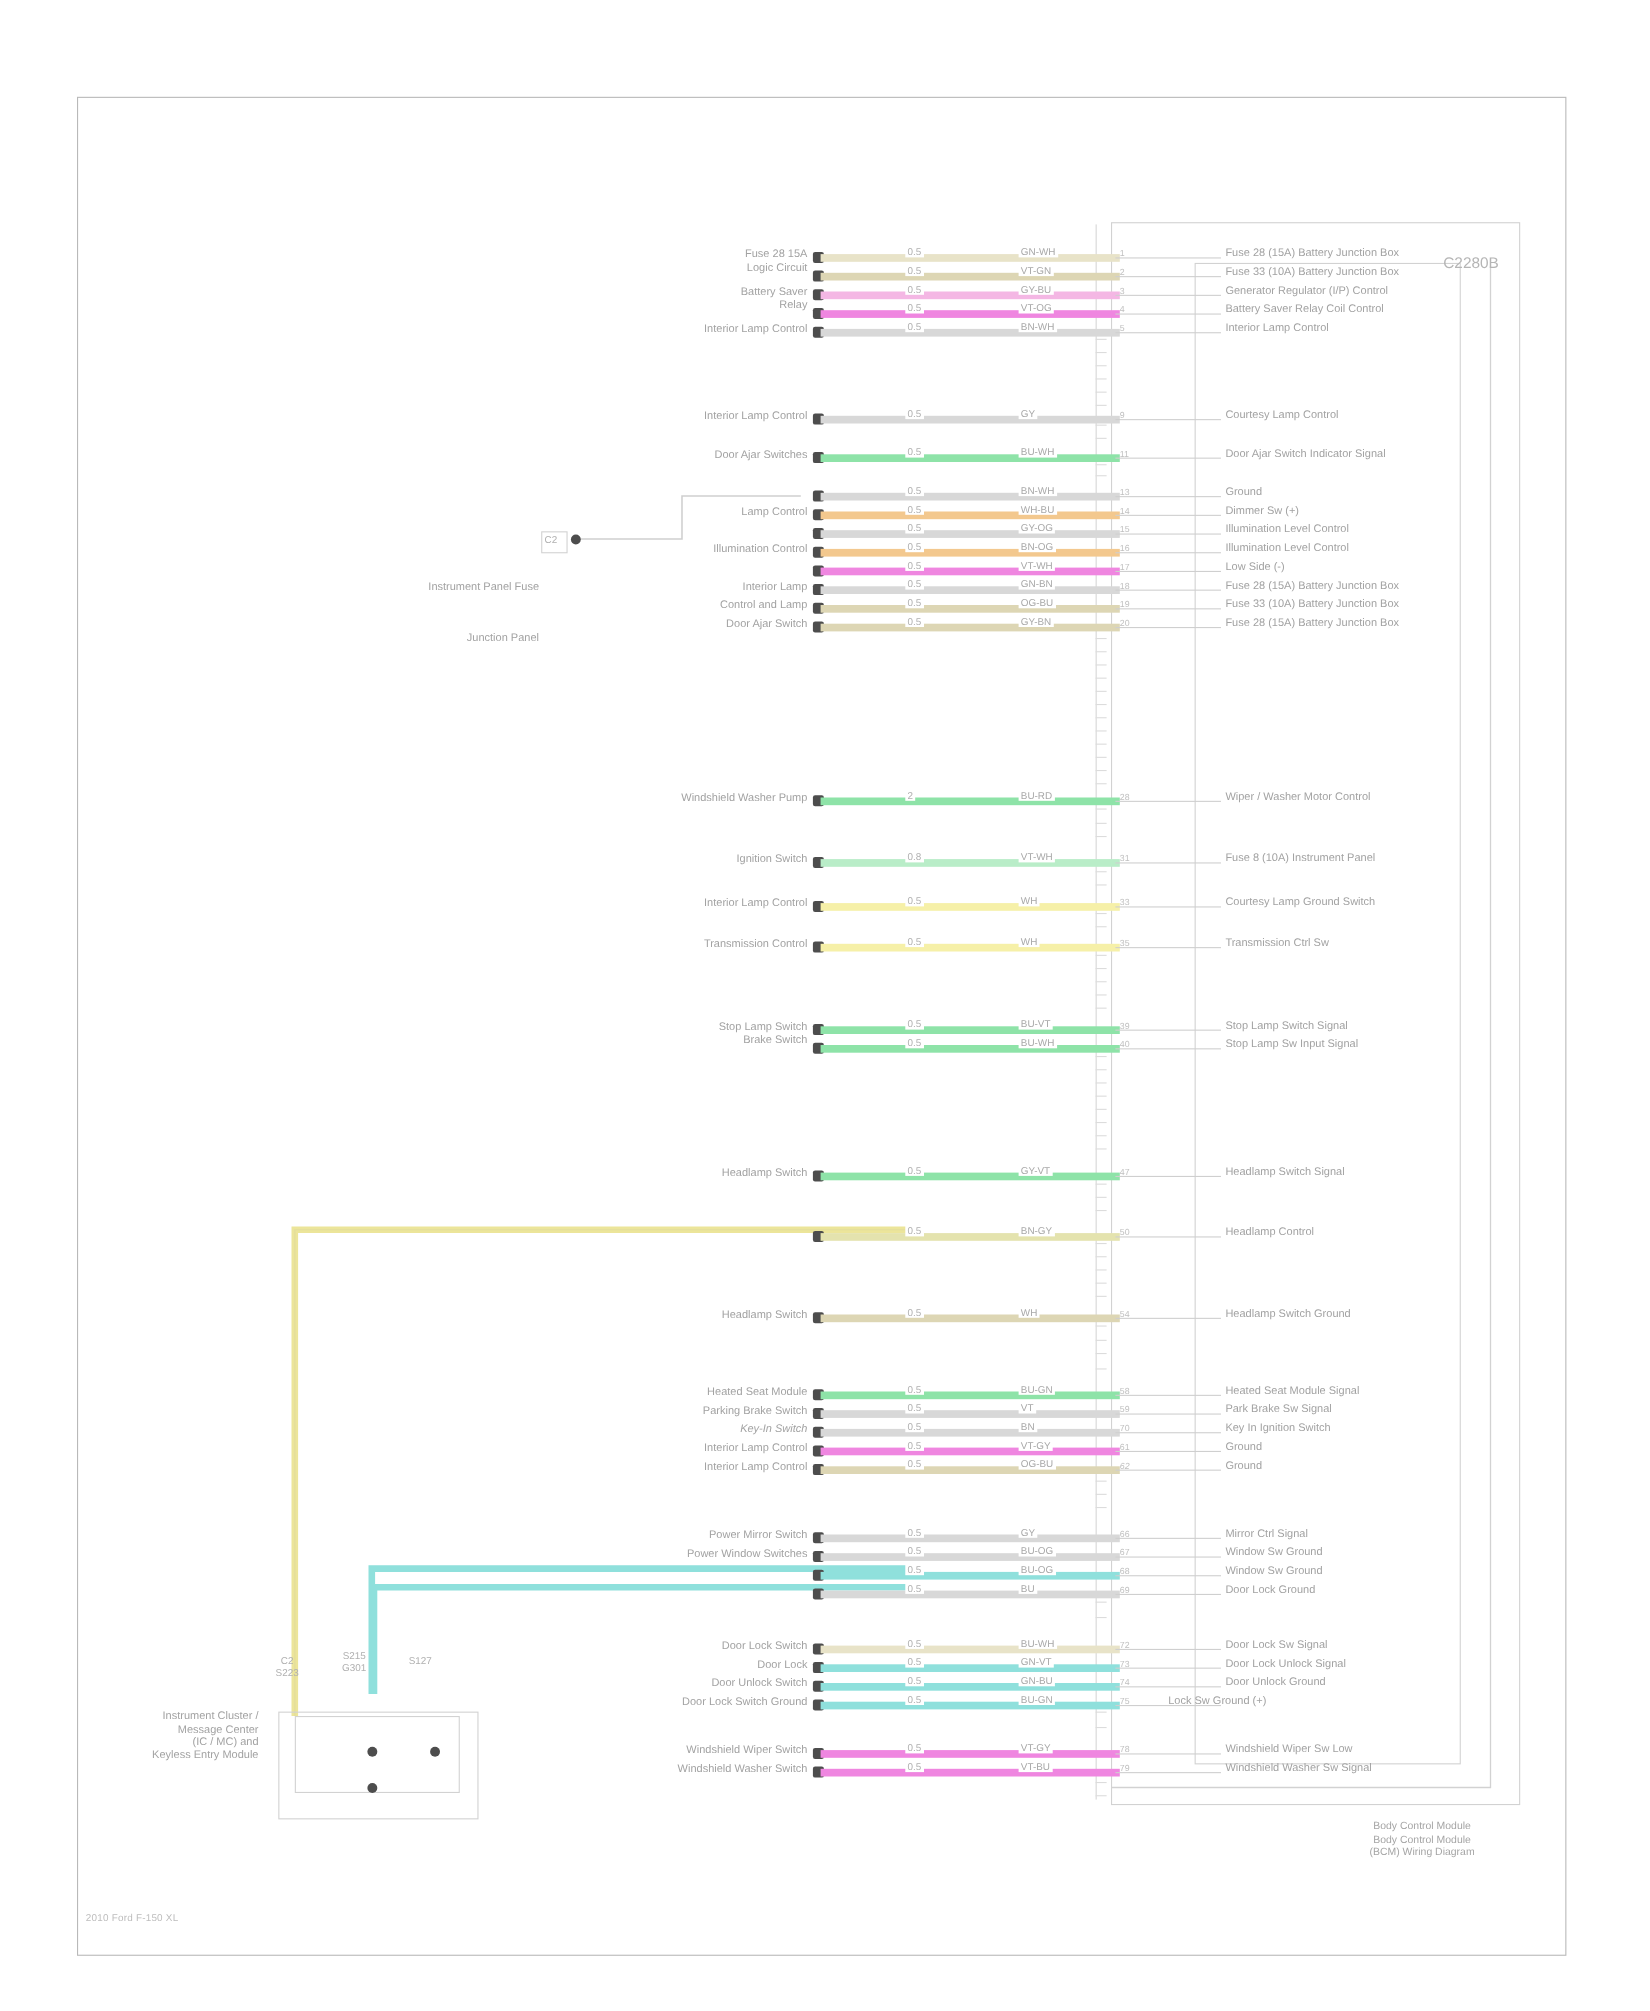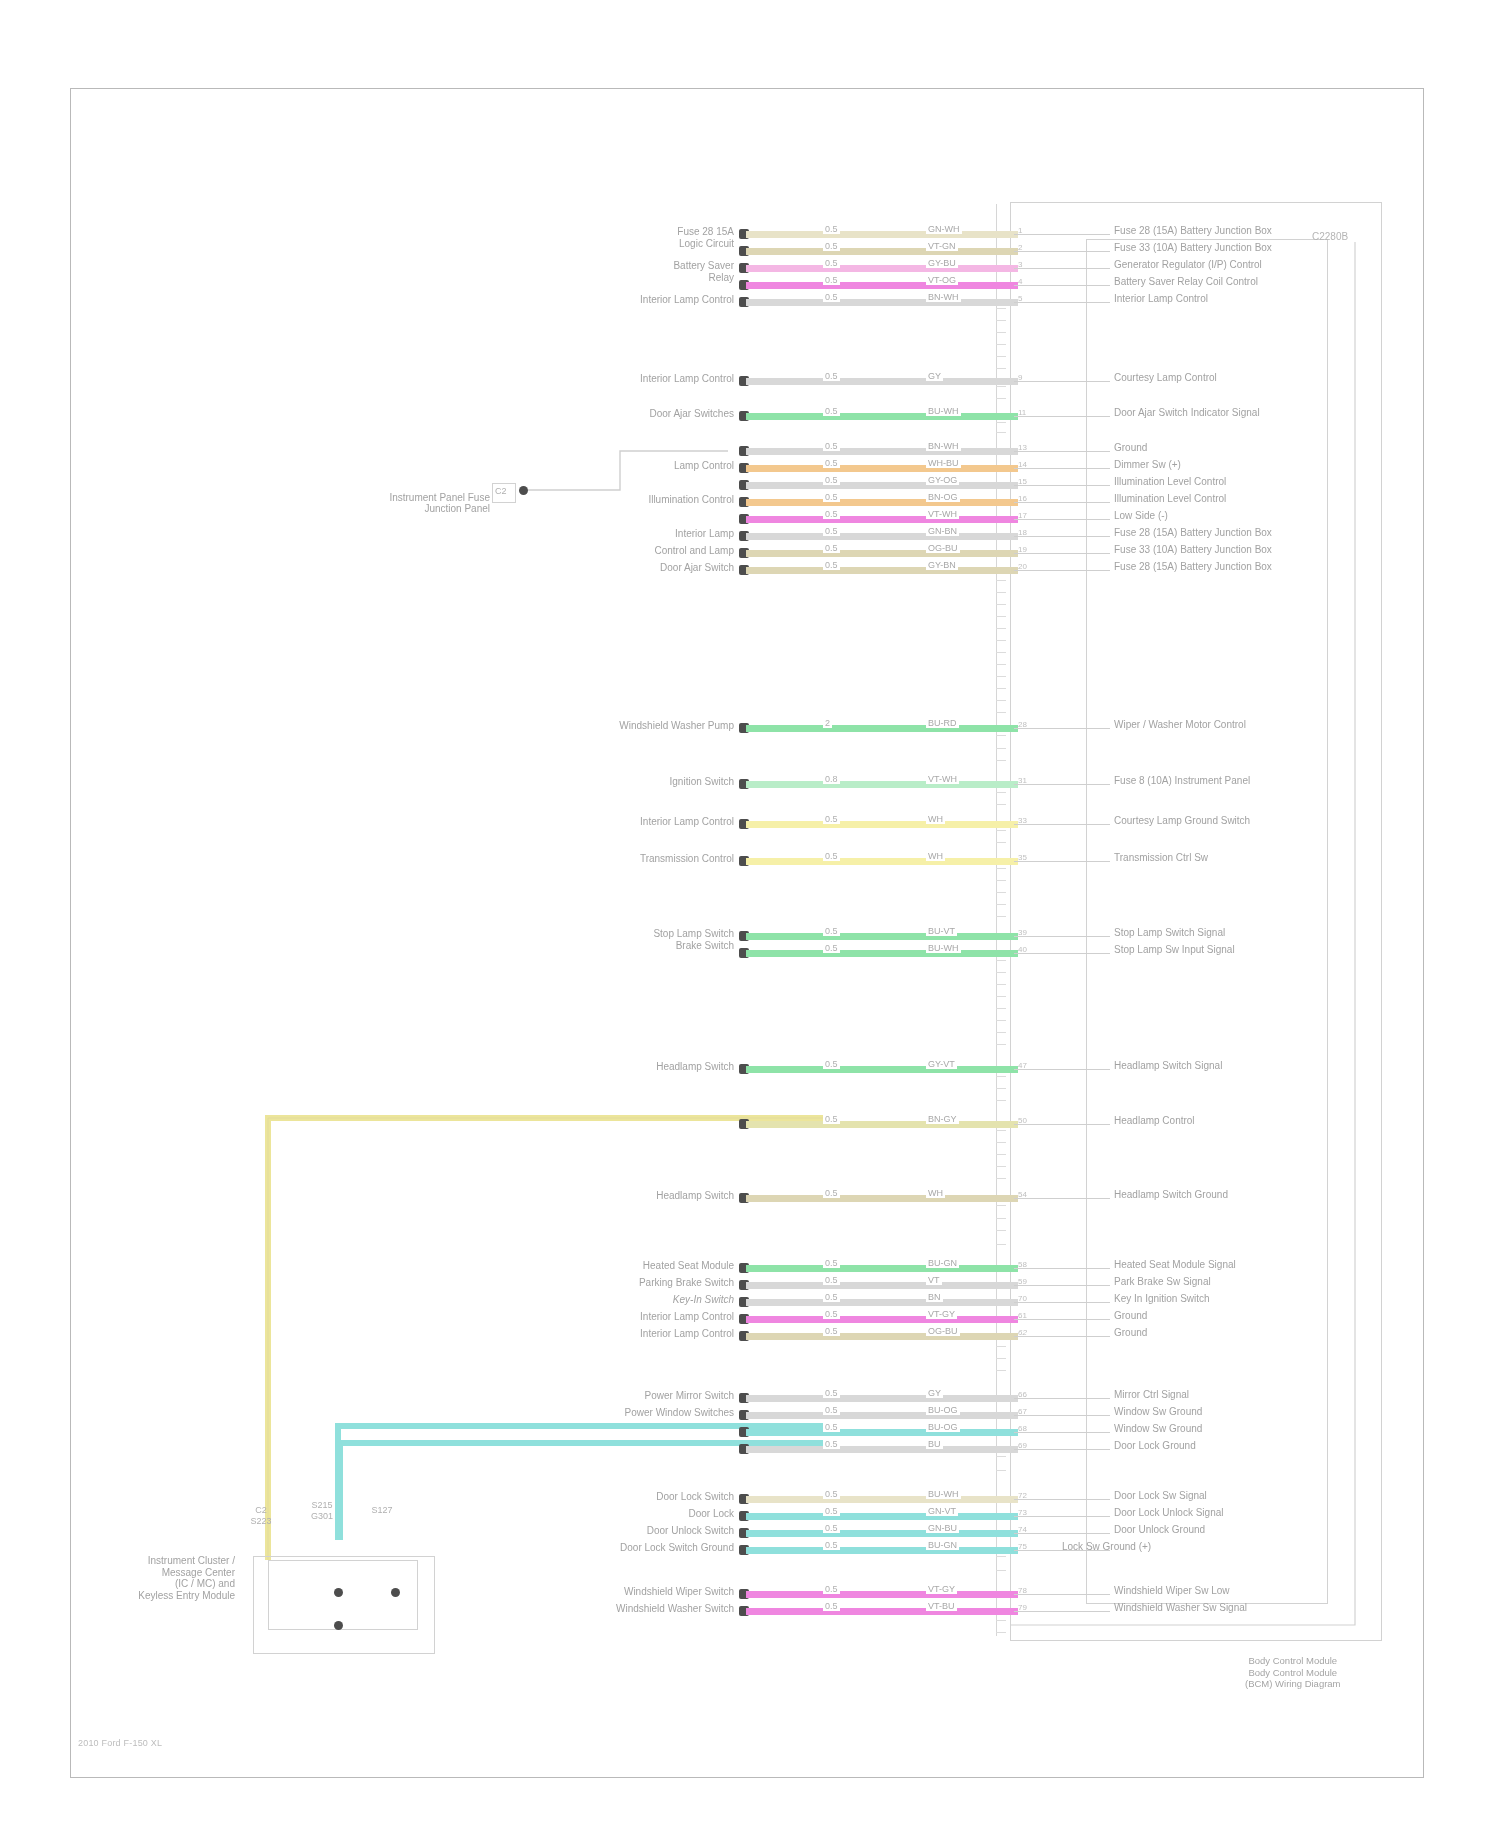--- a/index.html
+++ b/index.html
@@ -16,32 +16,32 @@
   #canvas{position:absolute;left:0;top:0;width:1500px;height:1828px;}
 
   
   .row{position:absolute;height:14px;margin-left:18px;}
   .wire{position:absolute;left:728px;height:7px;top:3px;}
   .term{position:absolute;left:721px;top:1px;width:10px;height:10px;
         background:#4d4d4d;border-radius:2px;}
   .llabel{position:absolute;right:1px;top:-2px;white-space:nowrap;font-size:10px;
           color:#a2a2a2;text-align:right;}
   .llabel-box{position:absolute;top:-3px;white-space:nowrap;text-align:right;}
-  .llabel-box div{font-size:10px;line-height:11px;color:#a2a2a2;}
+  .llabel-box div{font-size:10px;line-height:11px;color:#a2a2a2;margin-top:36px;}
   .gauge{position:absolute;top:-4px;font-size:9px;color:#b0b0b0;background:#fff;
          padding:0 2px;white-space:nowrap;}
   .ccode{position:absolute;top:-4px;font-size:9px;color:#a8a8a8;background:#fff;
          padding:0 2px;white-space:nowrap;}
   .pinline{position:absolute;height:1px;background:#cfcfcf;top:6px;}
   .pinnum{position:absolute;font-size:8px;color:#c0c0c0;top:-2px;}
   .rlabel{position:absolute;top:-3px;white-space:nowrap;font-size:10px;color:#a2a2a2;}
 
   
   .conn-box{position:absolute;border:1.2px solid #d2d2d2;background:transparent;}
-  .conn-caption{position:absolute;font-size:10px;color:#b5b5b5;white-space:nowrap;}
+  .conn-caption{position:absolute;font-size:14px;color:#b5b5b5;white-space:nowrap;}
   .vrule{position:absolute;width:1.2px;background:#d6d6d6;}
 
   
   .mod-box{position:absolute;border:1.2px solid #d2d2d2;}
   .mod-label{position:absolute;text-align:right;white-space:nowrap;}
   .mod-label div{font-size:10px;line-height:11.5px;color:#a2a2a2;}
   .sw-label{position:absolute;text-align:center;white-space:nowrap;}
   .sw-label div{font-size:9px;line-height:10.5px;color:#b0b0b0;}
   .node{position:absolute;width:9px;height:9px;border-radius:50%;background:#4d4d4d;}
 

